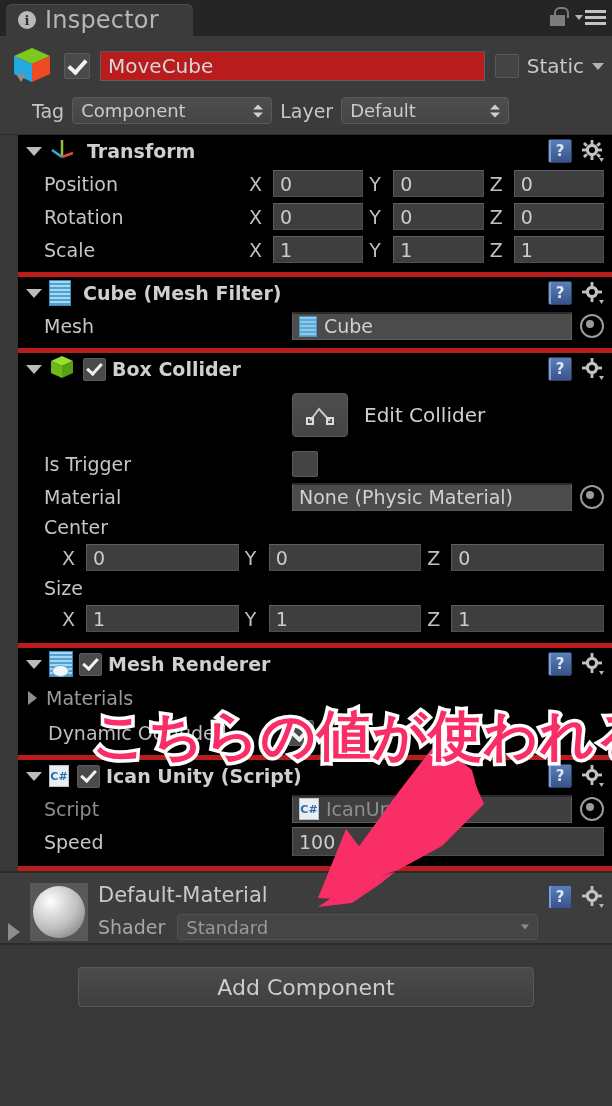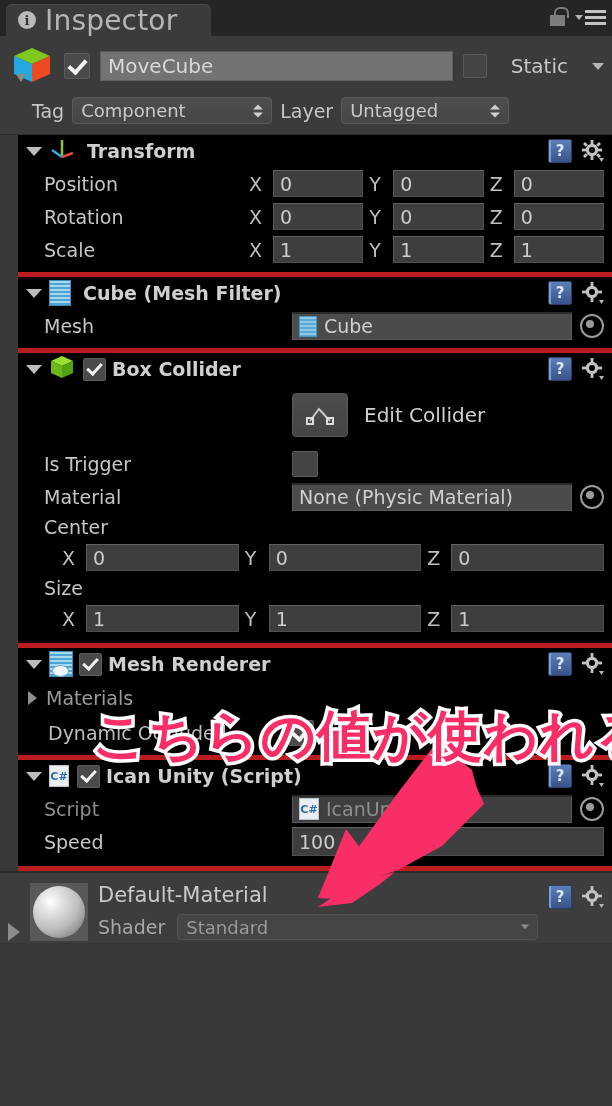--- a/index.html
+++ b/index.html
@@ -29,21 +29,21 @@
     left: 6px; top: 4px;
     height: 32px;
     padding: 0 34px 0 12px;
     background: #3b3b3b;
     border-radius: 6px 6px 0 0;
     display: flex; align-items: center; gap: 9px;
     box-shadow: inset 0 1px 0 #4a4a4a;
   }
   .tab-label {
     color: #b6b6b6;
-    font-size: 28px;
+    font-size: 24px;
     letter-spacing: .2px;
   }
   .info-icon {
     width: 18px; height: 18px; border-radius: 50%;
     background: #b9b9b9;
     color: #333;
     font-size: 13px; font-weight: bold;
     display: flex; align-items: center; justify-content: center;
     font-family: "DejaVu Serif", serif;
   }
@@ -95,30 +95,30 @@
     position: absolute;
     left: 7px; top: 2px;
     width: 7px; height: 14px;
     border: solid #f2f2f2;
     border-width: 0 4px 4px 0;
     transform: rotate(42deg);
   }
   .name-input {
     flex: 1 1 auto;
     height: 30px;
-    background: #737373;
+    background: #b91c1c;
     border: 1px solid #5e5e5e;
     border-top-color: #555;
     color: #d8d8d8;
     font-size: 20px;
     padding: 0 7px;
     display: flex; align-items: center;
     box-sizing: border-box;
   }
-  .static-box { display:flex; align-items:center; gap:24px; flex:none; }
+  .static-box { display:flex; align-items:center; gap:8px; flex:none; }
   .static-chk {
     width: 22px; height: 22px;
     background: #444; border: 1px solid #5a5a5a; border-radius: 2px;
   }
   .static-label { color: #c8c8c8; font-size: 20px; }
   .static-caret {
     width: 0; height: 0;
     border-left: 6px solid transparent;
     border-right: 6px solid transparent;
     border-top: 7px solid #b4b4b4;
@@ -393,21 +393,21 @@
       <span class="tl-label">Tag</span>
       <span class="dropdown dd-tag">
         <span>Component</span>
         <span class="updown">
             <i class="up"></i>
             <i class="dn"></i>
           </span>
       </span>
       <span class="tl-label">Layer</span>
       <span class="dropdown dd-layer">
-        <span>Untagged</span>
+        <span>Default</span>
         <span class="updown">
             <i class="up"></i>
             <i class="dn"></i>
           </span>
       </span>
     </div>
   </div>
 
   <div class="comp">
     <div class="comp-head">
@@ -723,20 +723,23 @@
               <rect x="0" y="8.6" width="4" height="2.8"></rect>
                 <rect x="16" y="8.6" width="4" height="2.8"></rect>
             </g>
             <polygon points="17,18 22,18 19.5,22" fill="#b4b4b4"></polygon>
           </svg>
         </span>
       </span>
     </div>
   </div>
 
+  <div class="bottomarea">
+    <div class="addcomp">Add Component</div>
+  </div>
 
   <div class="overlay">
     <svg width="612" height="1106" style="position:absolute;left:0;top:0;">
       <path d="M 472,770 L 437,742 L 400,790 L 360,845 L 330,880 L 318,897
                L 352,884 L 395,872 L 380,884 L 352,903 L 318,907
                L 352,884 L 398,869 L 445,842 L 480,800 Z" fill="#fa2e66"></path>
       <path d="M 470,772 C 430,812 380,860 320,898
                L 352,886 L 398,870 L 442,846 L 484,804 Z" fill="#fa2e66"></path>
       <polygon points="318,898 346,829 382,877 372,880 352,900" fill="#fa2e66"></polygon>
       <polygon points="437,744 478,802 446,842 418,800" fill="#fa2e66"></polygon>

